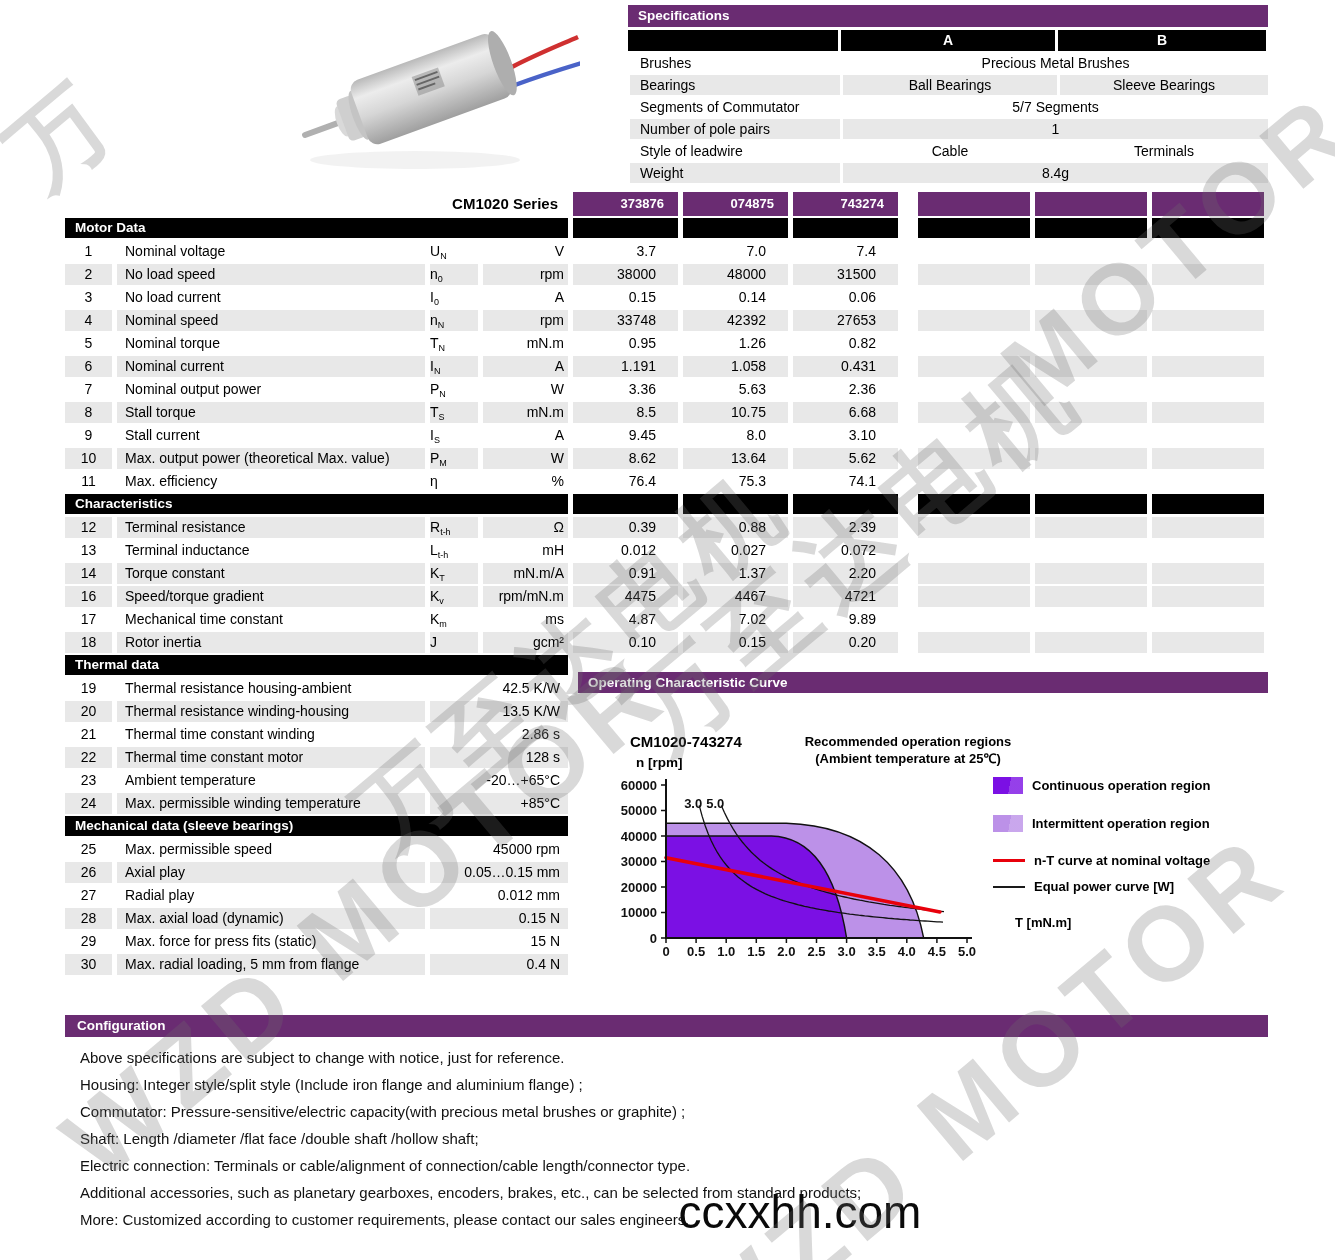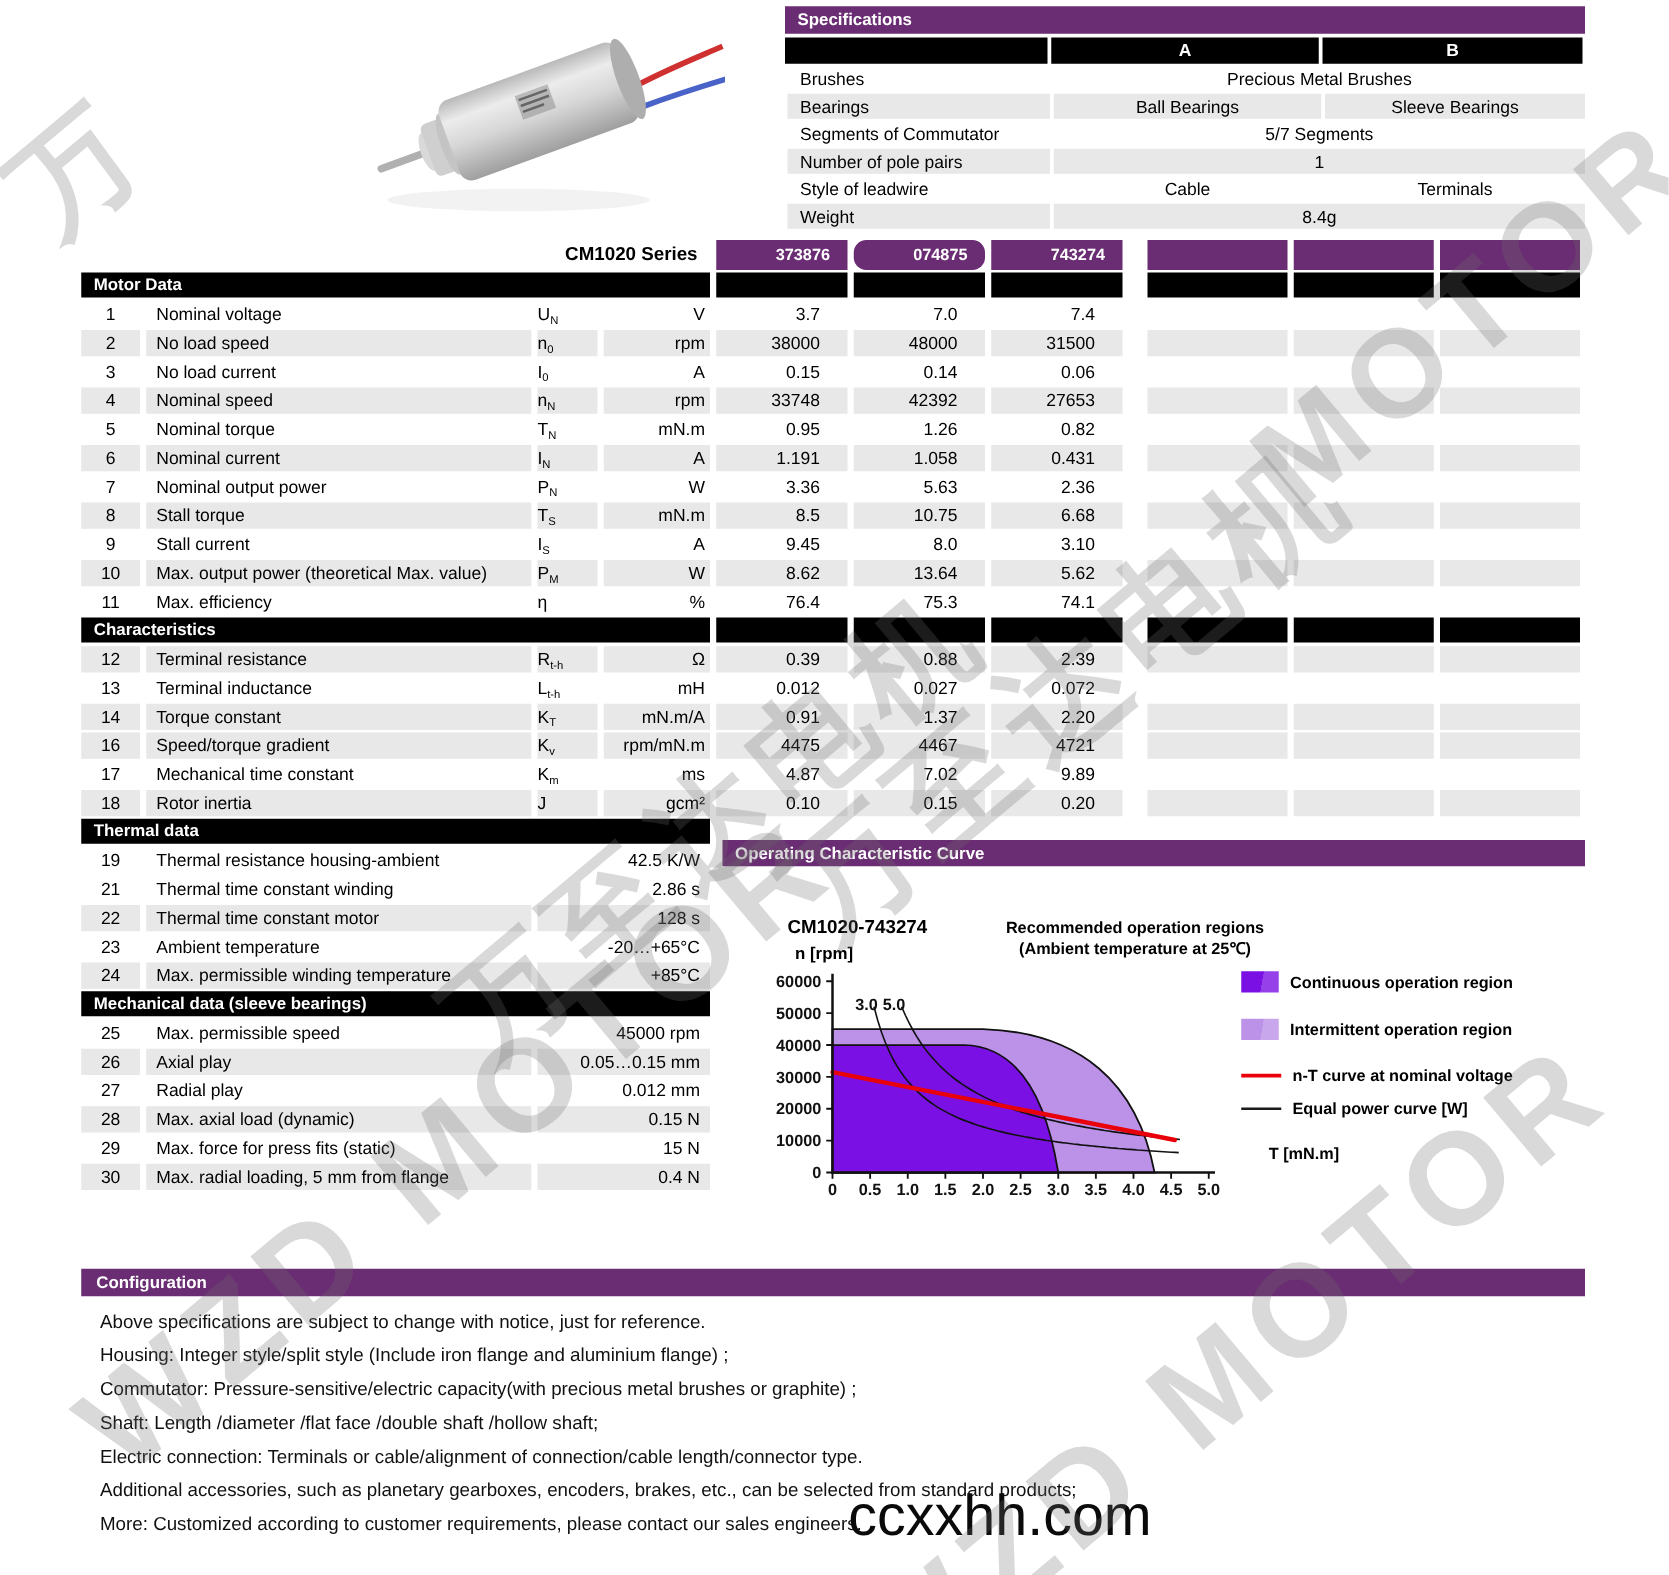--- a/index.html
+++ b/index.html
@@ -148,21 +148,21 @@
           <div class="sc-label">Weight</div>
           <div class="sc-span">8.4g</div>
         </div>
       </div>
   </div>
 
   <div class="series">
     <div class="series-label">CM1020 Series</div>
     <div id="series-cells">
         <div class="model-cell" style="left: 508px; width: 105px;">373876</div>
-        <div class="model-cell" style="left: 618px; width: 105px; border-radius: 10px;">074875</div>
+        <div class="model-cell" style="left: 618px; width: 105px;">074875</div>
         <div class="model-cell" style="left: 728px; width: 105px;">743274</div>
         <div class="model-cell" style="left: 853px; width: 112px;"></div>
         <div class="model-cell" style="left: 970px; width: 112px;"></div>
         <div class="model-cell" style="left: 1087px; width: 112px;"></div>
       </div>
   </div>
 
   <div id="mt">
       <div class="band">
         <div class="b-left">Motor Data</div>
@@ -386,20 +386,25 @@
         <div class="c-val wide"></div>
         <div class="c-val wide"></div>
       </div>
       <div class="band">
         <div class="b-left">Thermal data</div>
       </div>
       <div class="r odd">
         <div class="c-num">19</div>
         <div class="c-label">Thermal resistance housing-ambient</div>
         <div class="c-merged">42.5 K/W</div>
+      </div>
+      <div class="r even">
+        <div class="c-num">20</div>
+        <div class="c-label">Thermal resistance winding-housing</div>
+        <div class="c-merged">13.5 K/W</div>
       </div>
       <div class="r odd">
         <div class="c-num">21</div>
         <div class="c-label">Thermal time constant winding</div>
         <div class="c-merged">2.86 s</div>
       </div>
       <div class="r even">
         <div class="c-num">22</div>
         <div class="c-label">Thermal time constant motor</div>
         <div class="c-merged">128 s</div>

